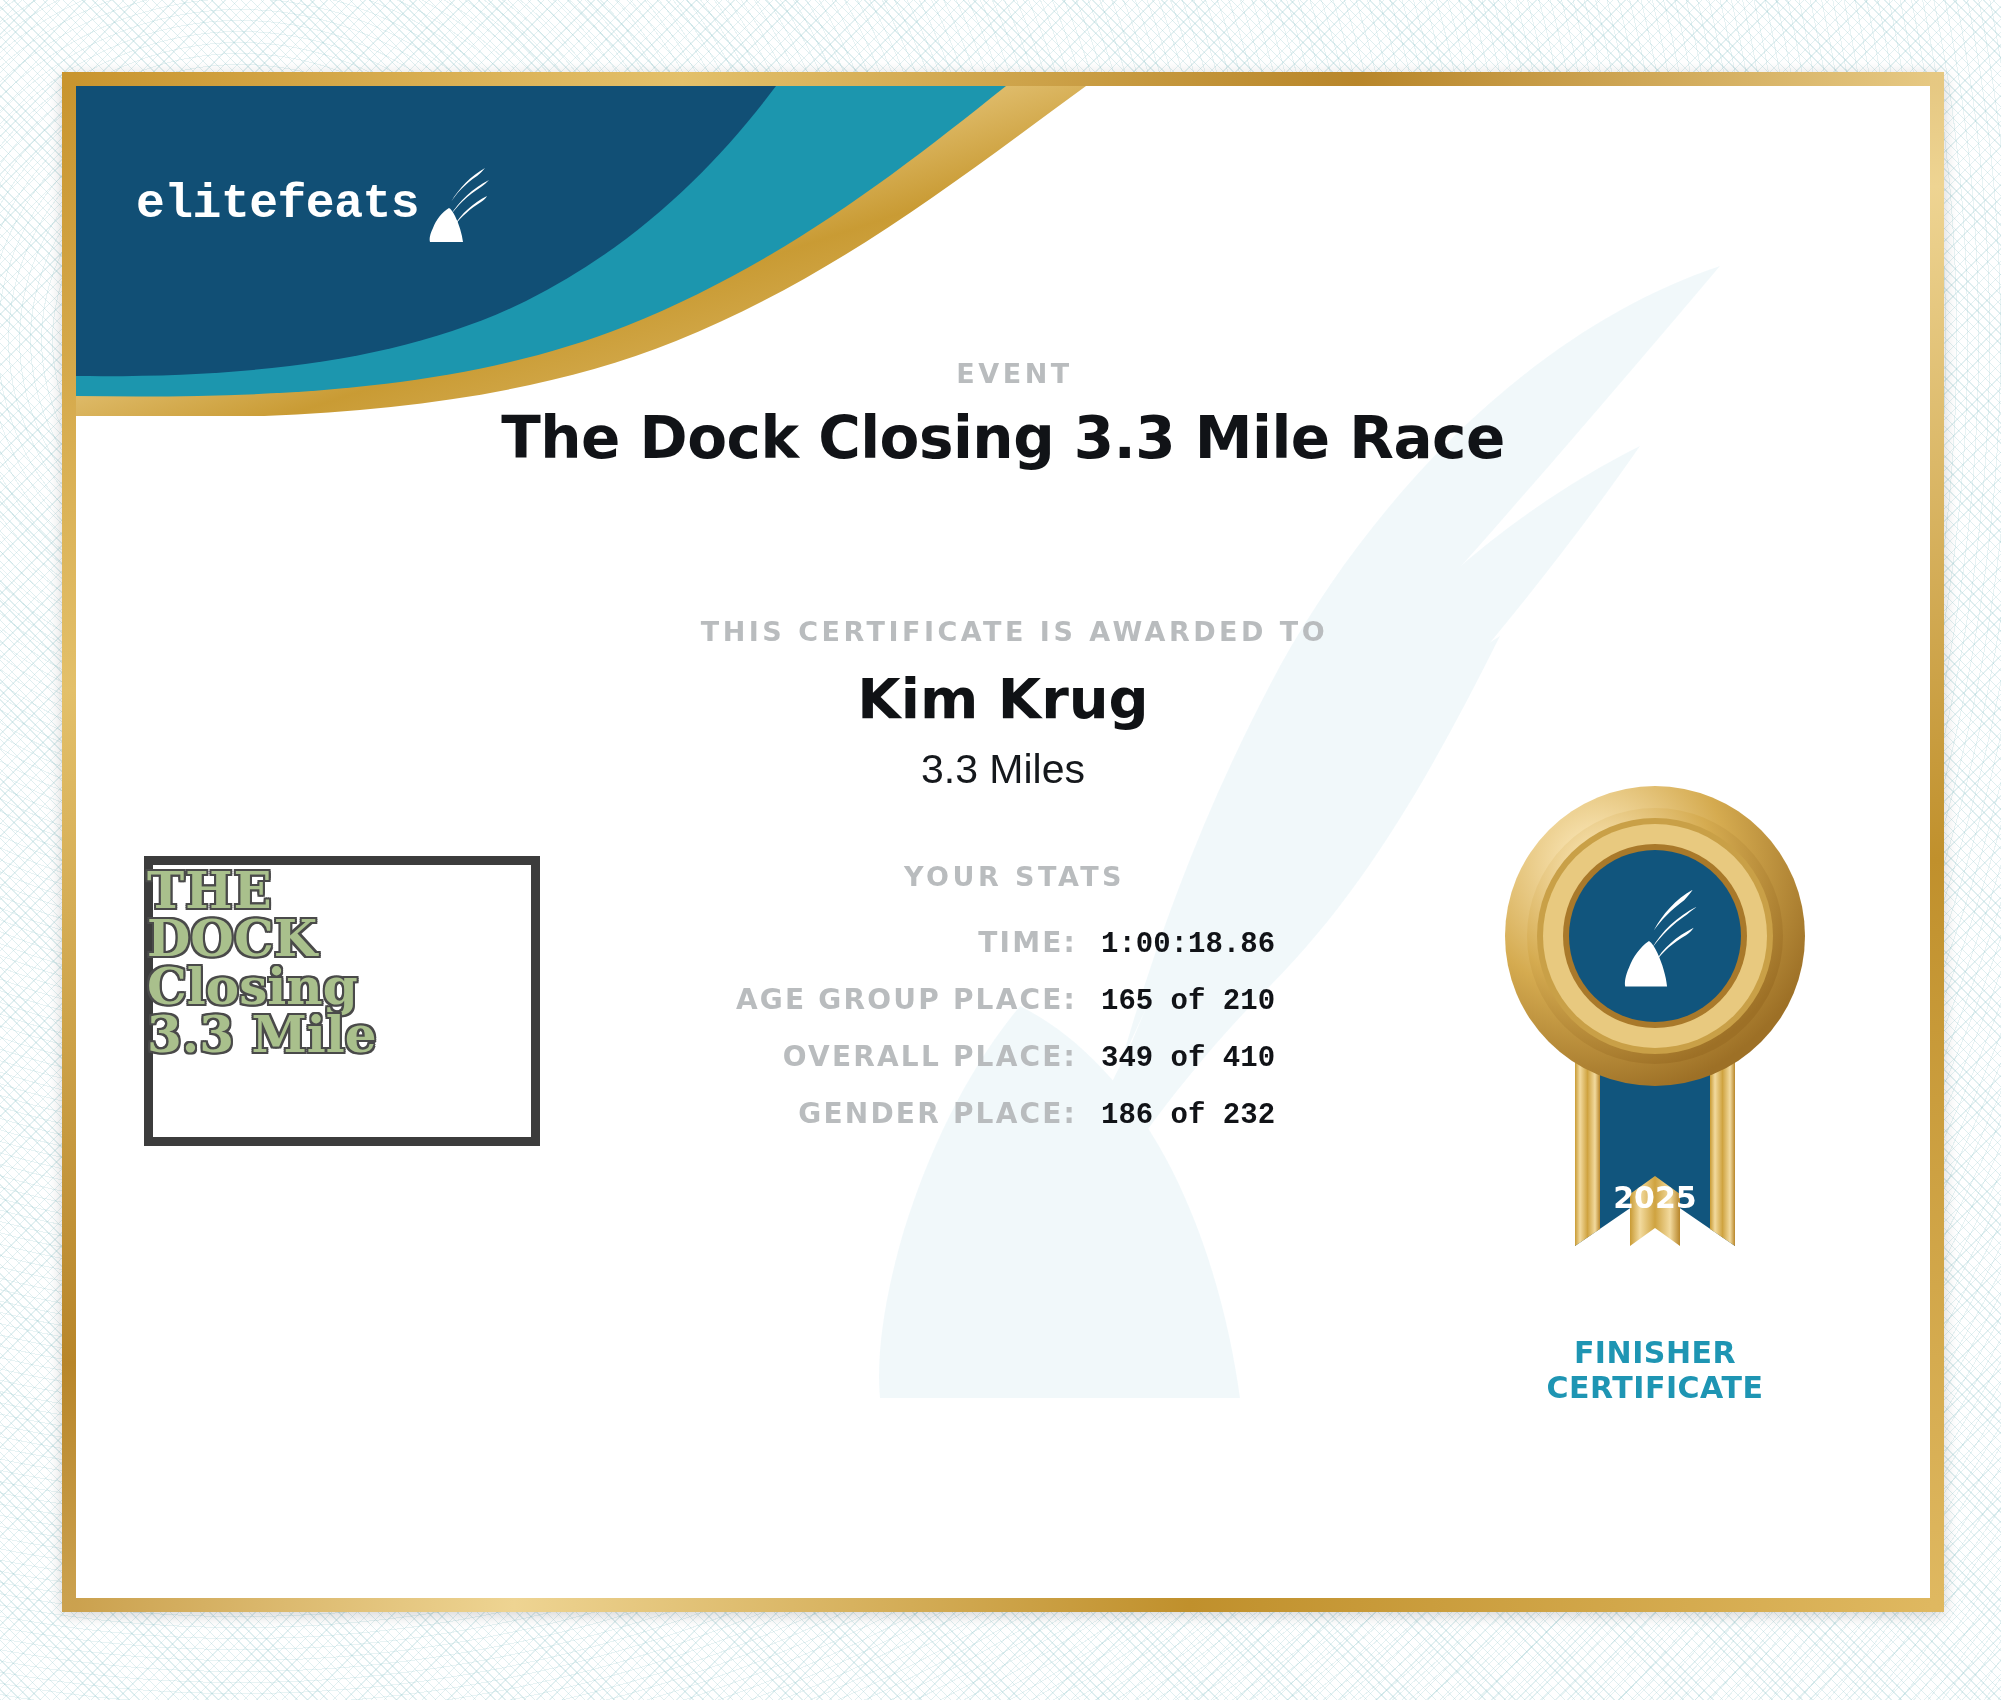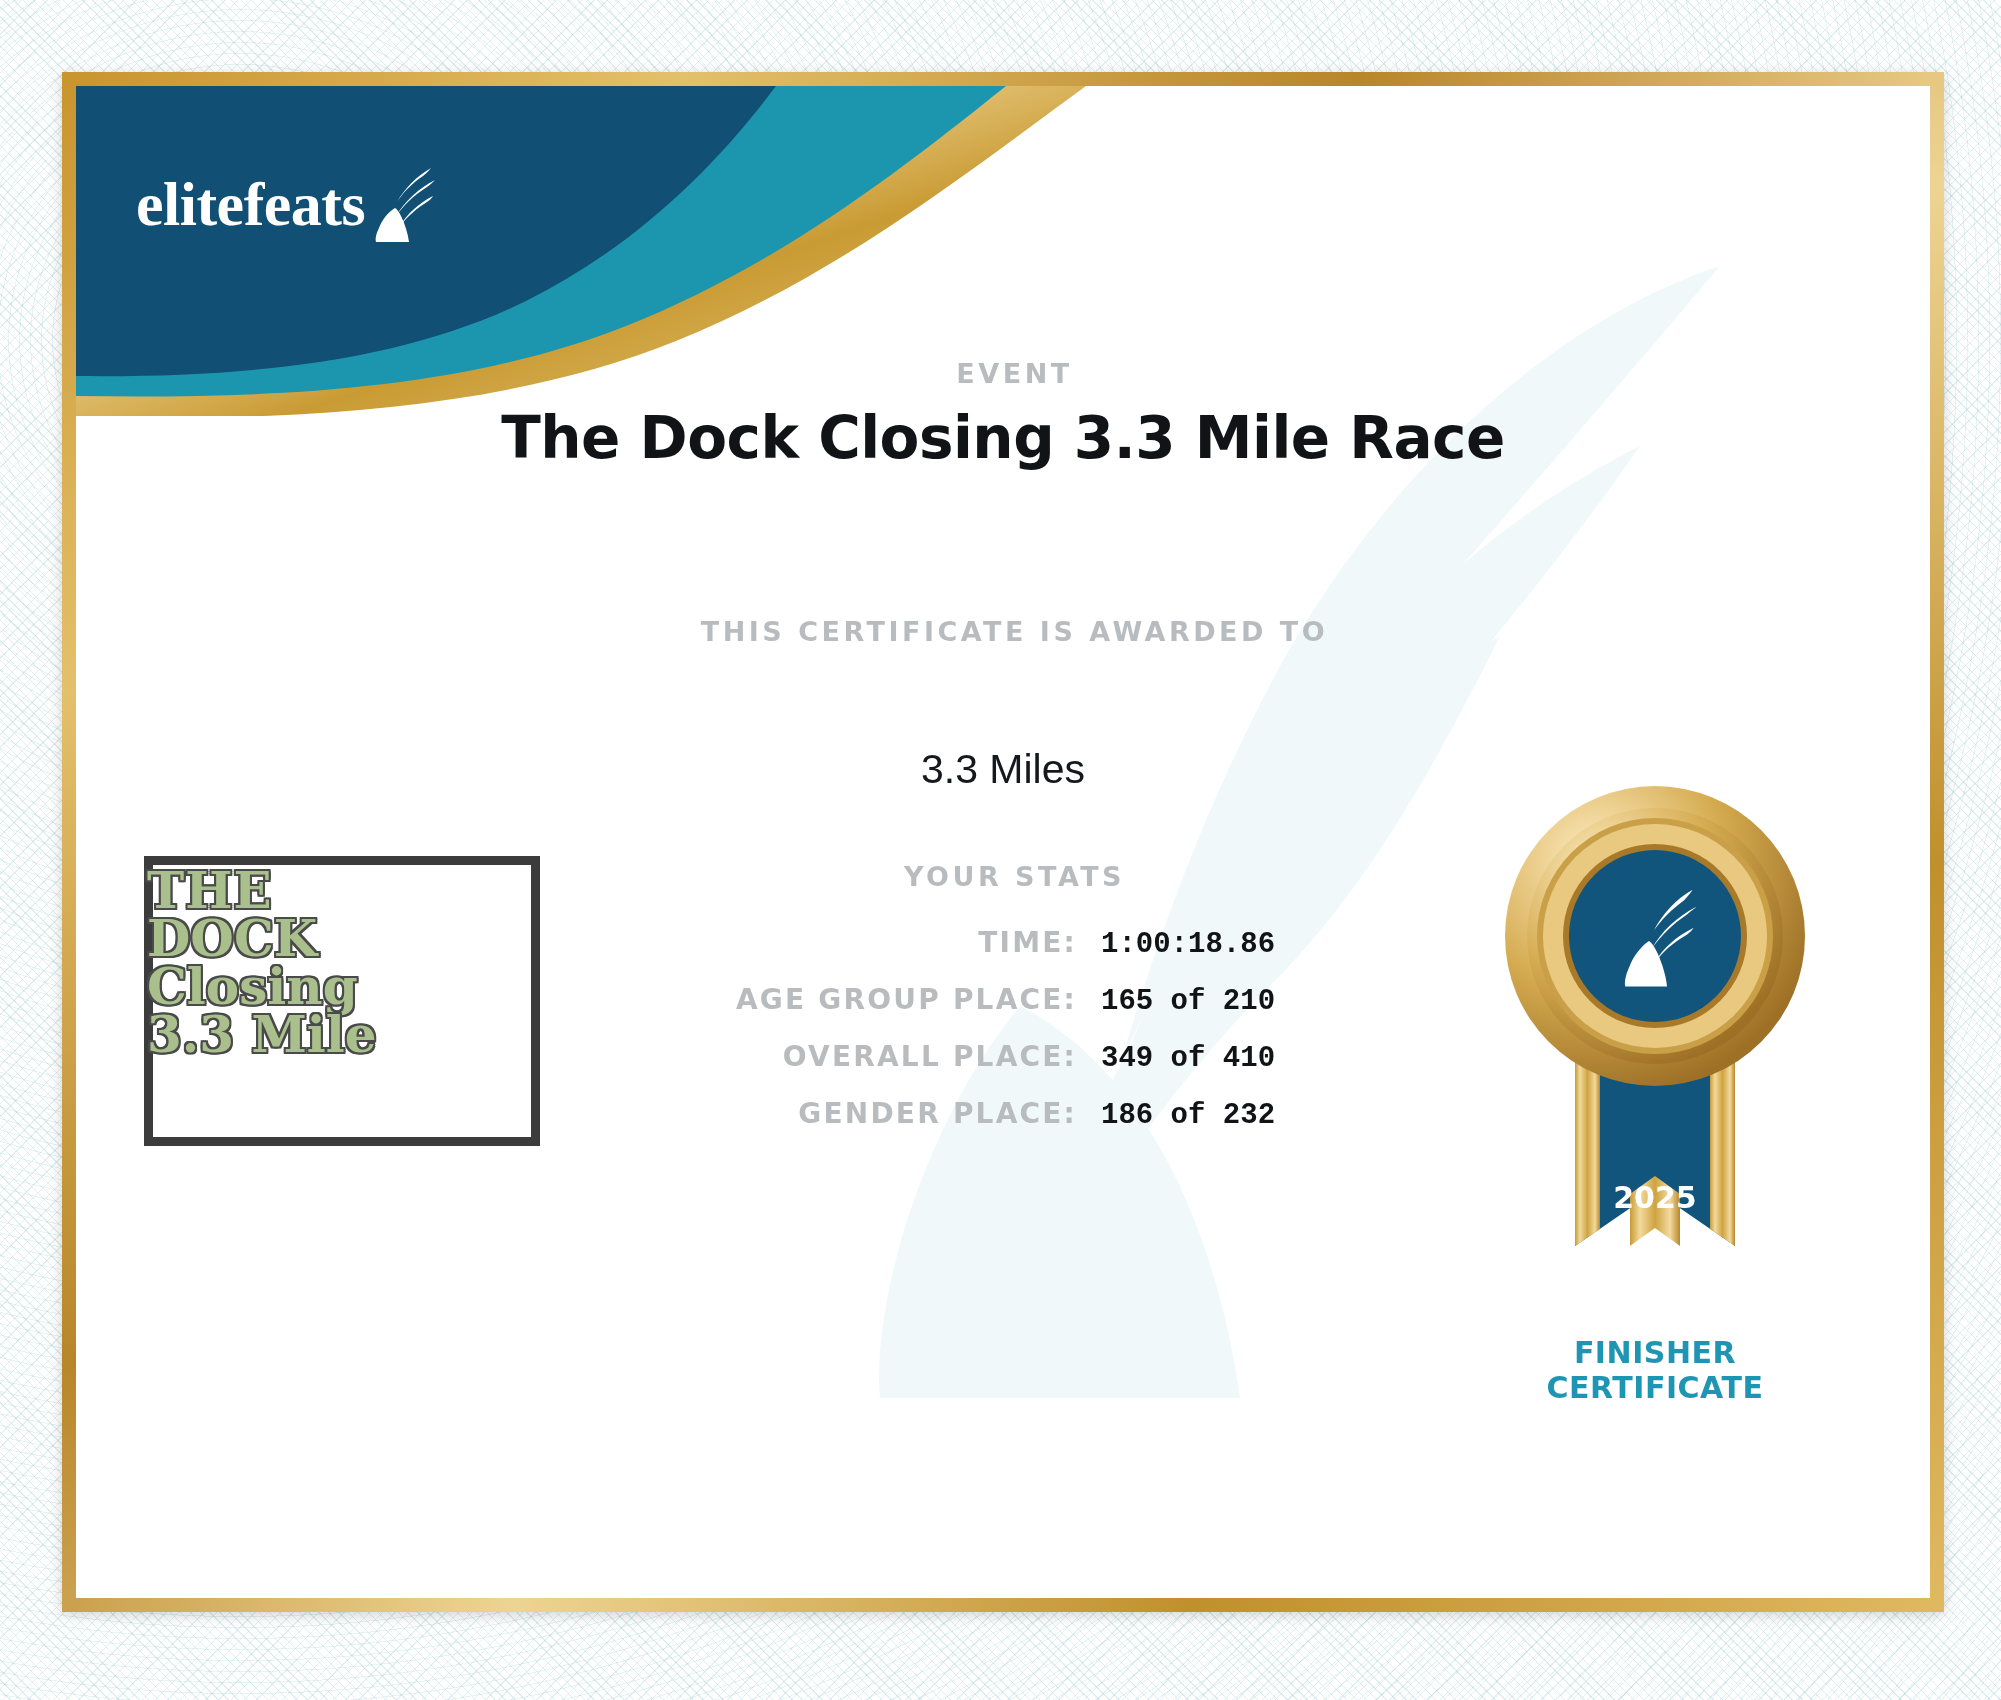--- a/index.html
+++ b/index.html
@@ -71,24 +71,24 @@
     position: absolute;
     left: 60px;
     top: 78px;
     display: flex;
     align-items: center;
     gap: 4px;
     z-index: 5;
   }
   .logo-text {
     color: #ffffff;
-    font-size: 62px;
+    font-size: 48px;
     font-weight: 700;
     letter-spacing: -0.5px;
-    font-family: Liberation Serif, serif;
+    font-family: Liberation Mono, monospace;
   }
 
   
   .content {
     position: absolute;
     left: 0;
     top: 0;
     width: 100%;
     height: 100%;
   }
@@ -257,20 +257,21 @@
         </g>
       </svg>
     </div>
 
     <div class="content">
 
       <div class="label event-label">EVENT</div>
       <div class="event-name">The Dock Closing 3.3 Mile Race</div>
 
       <div class="label awarded-label">THIS CERTIFICATE IS AWARDED TO</div>
+      <div class="recipient">Kim Krug</div>
       <div class="distance">3.3 Miles</div>
 
       <div class="label stats-label">YOUR STATS</div>
 
       <div class="stats">
         <div class="stat-row">
           <span class="stat-key">TIME:</span>
           <span class="stat-val">1:00:18.86</span>
         </div>
         <div class="stat-row">

